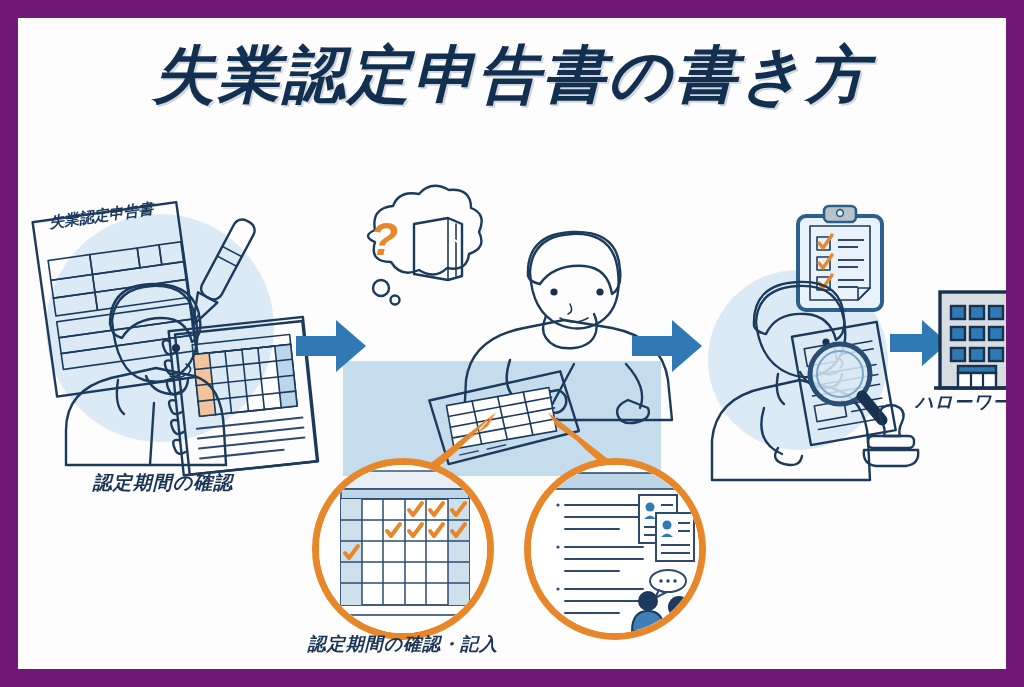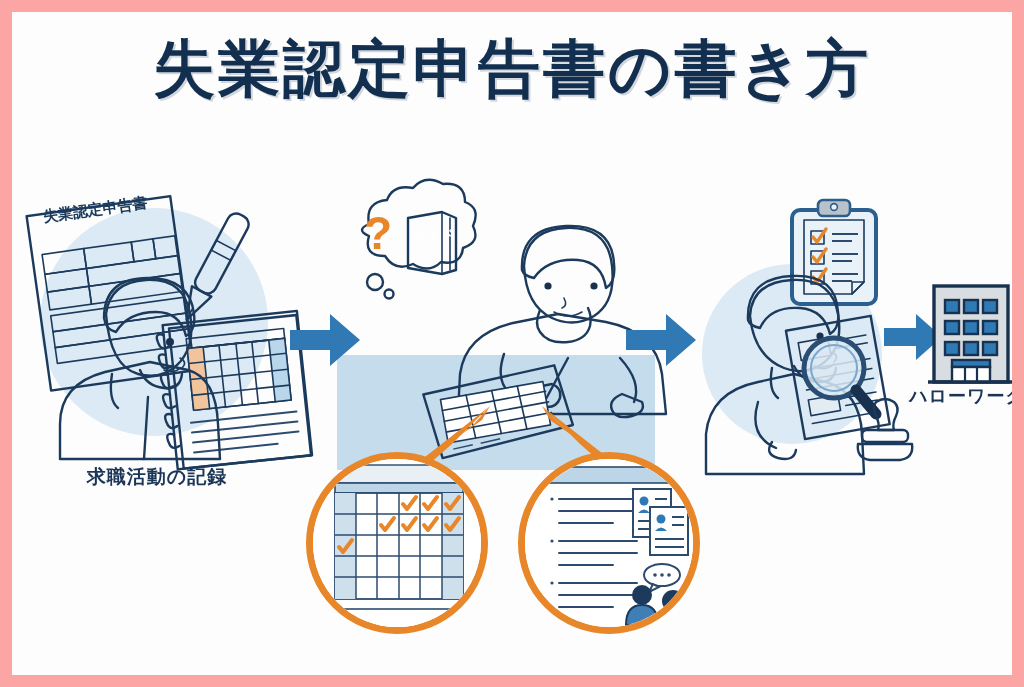--- a/index.html
+++ b/index.html
@@ -6,22 +6,23 @@
   * { box-sizing: border-box; margin: 0; padding: 0; }
   html, body {
     width: 1024px; height: 687px;
     font-family: "Liberation Sans", "DejaVu Sans", sans-serif;
     background: #2f7ab5;
     overflow: hidden;
   }
   #poster {
     position: relative;
     width: 1024px; height: 687px;
-    background: #fca5a5;
-    padding: 12px;
+    background: #701a75;
+    padding: 18px;
+    font-style: italic;
   }
   #canvas {
     position: relative;
     width: 100%; height: 100%;
     background: #fdfdfd;
     overflow: hidden;
   }
   .abs { position: absolute; }
 
   
@@ -163,21 +164,21 @@
       <path d="M60 100 q-4 26 6 34" class="nb"></path>
       <path d="M88 96 q6 16 24 18 q16 2 18 -14" fill="#ffffff" class="nb"></path>
       <path d="M54 40 q4 -32 40 -34 q38 -2 44 34 q6 34 -14 52 q-16 14 -38 8 q-28 -8 -32 -60 Z" fill="#f2cfae" class="nb"></path>
       <path d="M52 44 q0 -40 44 -40 q42 0 46 36 q2 16 -8 22 q-6 -24 -30 -24 q-28 0 -40 20 q-10 -2 -12 -14 Z" fill="#17314f" class="nb"></path>
       <circle cx="118" cy="68" r="4" fill="#17314f"></circle>
       <path d="M128 84 q8 4 2 10" class="nb-thin"></path>
       <path d="M112 96 q10 4 16 -2" class="nb-thin"></path>
       <path d="M96 123 l-4 62" class="nb"></path>
     </svg>
 
-    <div class="caption" style="left:30px; top:452px; width:230px;">求職活動の記録</div>
+    <div class="caption" style="left:30px; top:452px; width:230px;">認定期間の確認</div>
 
     <svg class="arrow" style="left:278px; top:300px;" width="70" height="56" viewBox="0 0 70 56">
       <path d="M0 18 L40 18 L40 2 L70 28 L40 54 L40 38 L0 38 Z" fill="#3179b4"></path>
     </svg>
 
     <svg class="abs" style="left:325px; top:182px;" width="140" height="110" viewBox="0 0 140 110">
       <path d="M32 30 q-4 -22 18 -24 q6 -16 26 -12 q12 -14 30 -4 q22 -2 22 18 q16 6 8 24 q8 16 -10 22
                q-2 18 -22 14 q-12 12 -28 2 q-18 8 -28 -8 q-22 0 -16 -20 q-14 -6 0 -12 Z" fill="#ffffff" class="nb"></path>
       <circle cx="38" cy="88" r="8" fill="#ffffff" class="nb"></circle>
       <circle cx="52" cy="100" r="4.5" fill="#ffffff" class="nb"></circle>
@@ -365,20 +366,21 @@
             <path d="M68 66 l4 5 l9 -12"></path>
             <path d="M90 66 l4 5 l9 -12"></path>
             <path d="M111 66 l4 5 l9 -12"></path>
             <path d="M133 66 l4 5 l9 -12"></path>
             <path d="M26 88 l4 5 l9 -12"></path>
           </g>
         </g>
         <rect x="6" y="150" width="170" height="22" fill="#ffffff" stroke="#2c4b6e" stroke-width="1.6"></rect>
       </svg>
     </div>
+    <div class="caption small" style="left:265px; top:614px; width:240px;">認定期間の確認・記入</div>
 
     <div class="zoomcircle" style="left:506px; top:440px; width:182px; height:182px;">
       <svg width="182" height="182" viewBox="0 0 182 182" style="position:absolute;left:0;top:0;">
         <rect x="-10" y="-10" width="210" height="210" fill="#ffffff"></rect>
         <rect x="16" y="8" width="152" height="16" fill="#bcd6e8" stroke="#2c4b6e" stroke-width="1.6"></rect>
         <g stroke="#2c4b6e" stroke-width="2" stroke-linecap="round">
           <circle cx="27" cy="40" r="1.6" fill="#2c4b6e" stroke="none"></circle>
           <line x1="34" y1="40" x2="112" y2="40"></line>
           <line x1="34" y1="52" x2="112" y2="52"></line>
           <line x1="34" y1="64" x2="88" y2="64"></line>

